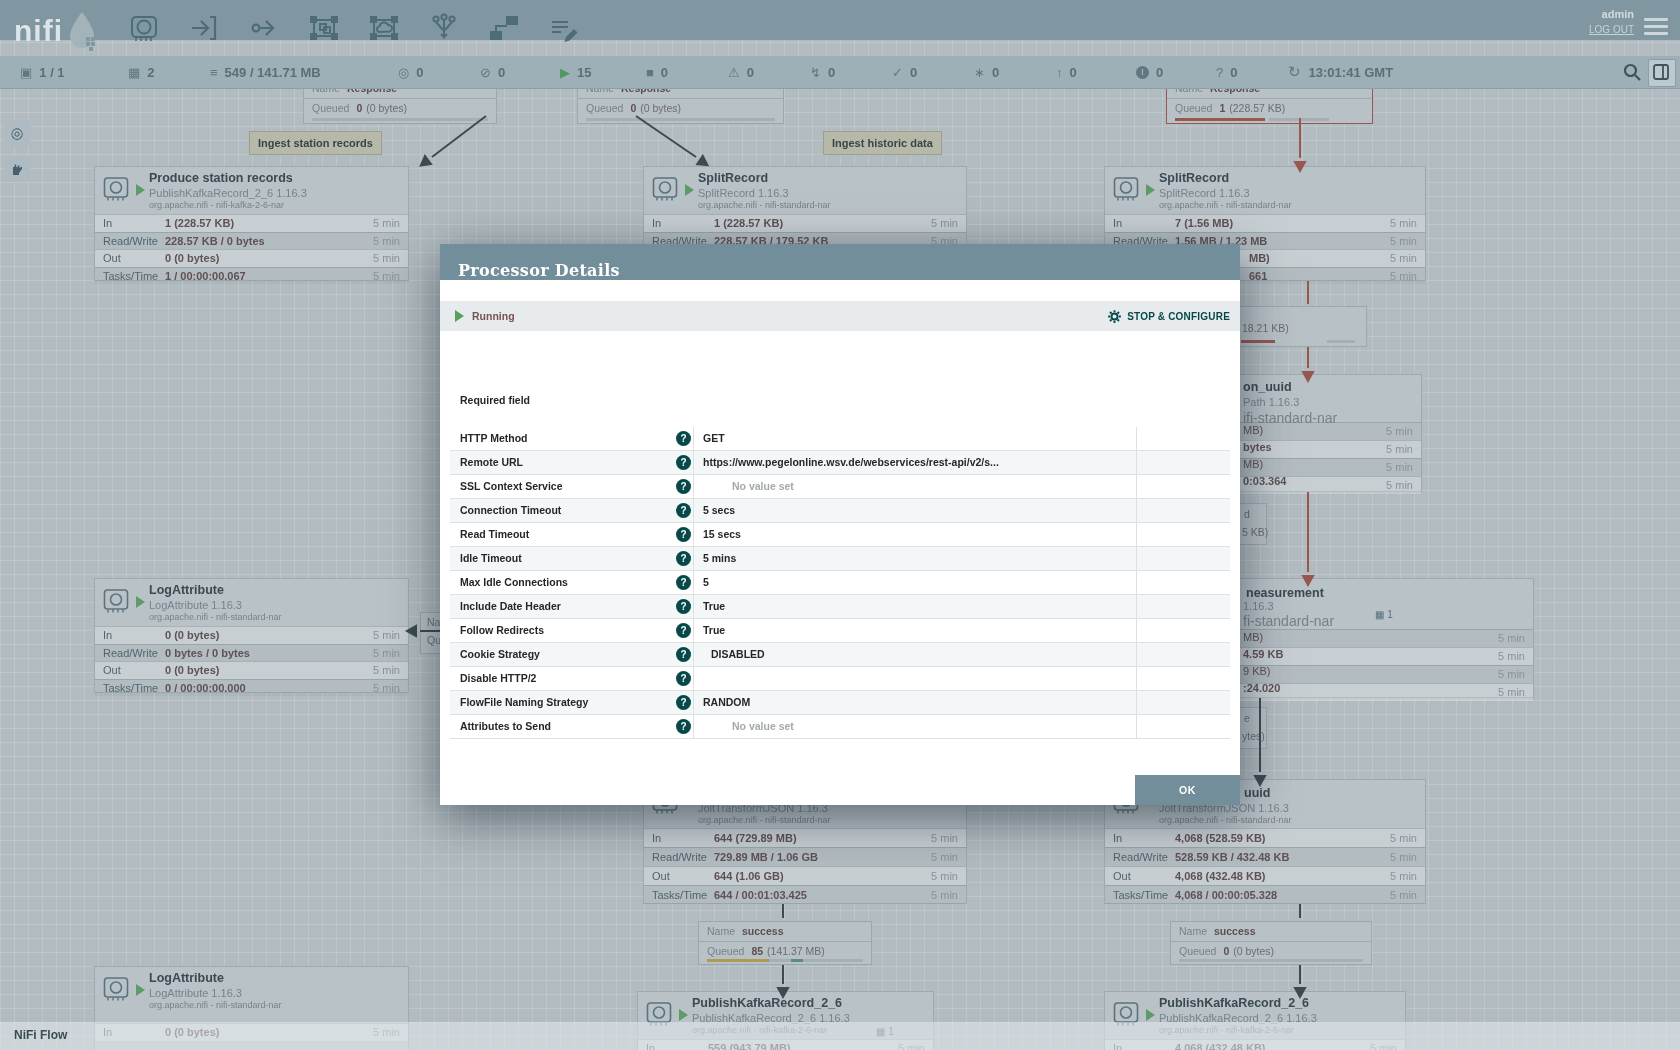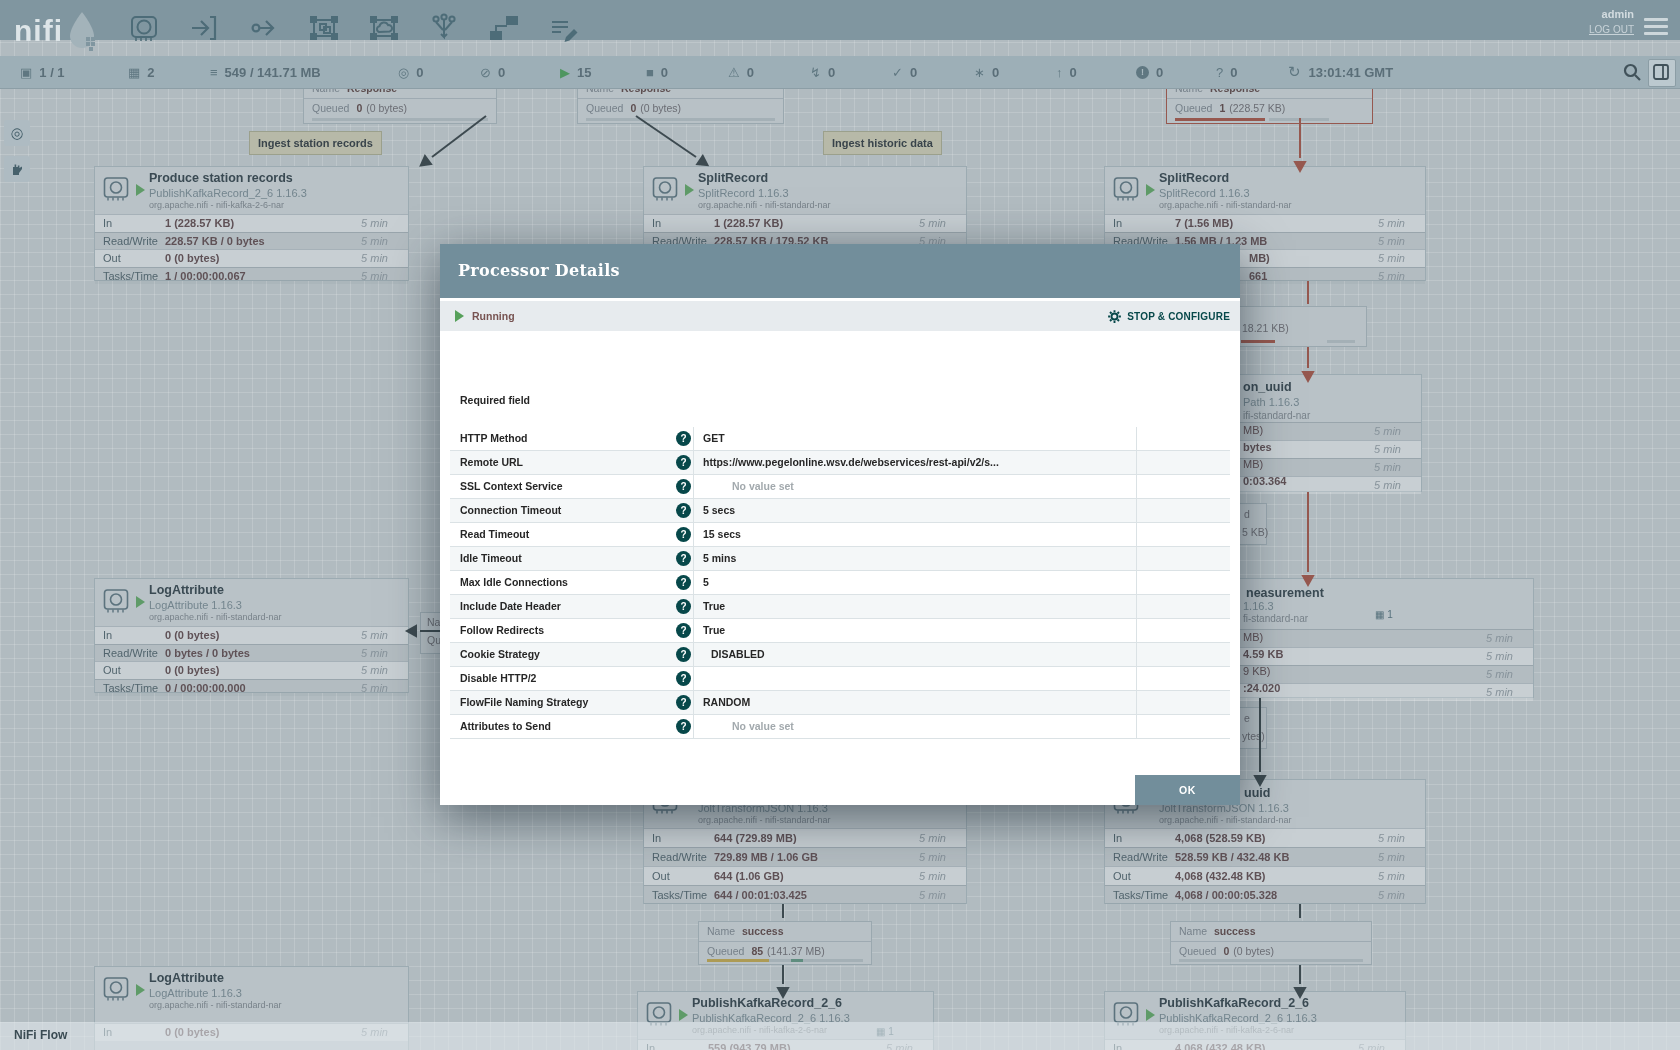--- a/index.html
+++ b/index.html
@@ -54,53 +54,53 @@
   .ptri{position:absolute;left:41px;top:17px;width:0;height:0;border-left:9px solid #5f9b68;
     border-top:6px solid transparent;border-bottom:6px solid transparent;}
   .pt1{position:absolute;left:54px;top:4px;font-size:12.5px;font-weight:bold;color:#3a4a53;white-space:nowrap;}
   .pt2{position:absolute;left:54px;top:20px;font-size:11px;color:#73858e;white-space:nowrap;}
   .pt3{position:absolute;left:54px;top:33px;font-size:9px;color:#78828a;white-space:nowrap;}
   .prow{position:relative;height:16.5px;line-height:16.5px;font-size:11px;border-top:1px solid rgba(110,130,140,.38);}
   .prow:nth-child(odd){background:rgba(255,255,255,.22);}
   .prow:nth-child(even){background:rgba(10,30,40,.03);}
   .prow .l{position:absolute;left:8px;color:#51646d;}
   .prow .v{position:absolute;left:70px;color:#5f5156;font-weight:bold;white-space:nowrap;}
-  .prow .m{position:absolute;right:20px;color:#87939b;font-style:italic;}
+  .prow .m{position:absolute;right:8px;color:#87939b;}
   .r18 .prow{height:18px;line-height:18px;}
   .pbadge{position:absolute;font-size:10px;color:#55707b;white-space:nowrap;}
 
   .clabel{position:absolute;background:#b8c1c6;border:1px solid #9aa8af;z-index:3;}
   .clabel.red{border-color:#96584f;}
   .cl{position:relative;height:19px;line-height:19px;padding:0 8px;font-size:10.5px;white-space:nowrap;}
   .cl + .cl{border-top:1px solid rgba(110,130,140,.35);}
   .cl .k{color:#76818a;margin-right:7px;}
   .cl .b{color:#5d4e50;font-weight:bold;}
   .cl .n{color:#6b6d74;margin-left:4px;}
   .cbar{position:absolute;bottom:2px;left:8px;height:3px;background:#a4b0b6;}
   .seg{position:absolute;bottom:2px;height:3px;}
 
   .tag{position:absolute;background:#b7b9a8;border:1px solid #9ba08c;font-size:11px;font-weight:bold;
     color:#39444b;line-height:22px;padding:0 8px;z-index:3;white-space:nowrap;}
 
   .frag{position:absolute;z-index:4;font-size:11px;color:#5f5156;white-space:nowrap;}
   .frag.bold{font-weight:bold;}
   .frag.t1{font-size:12.5px;font-weight:bold;color:#3a4a53;}
   .frag.t2{font-size:11px;color:#73858e;font-weight:normal;}
-  .frag.t3{font-size:10px;color:#78828a;font-weight:normal;}
+  .frag.t3{font-size:14px;color:#78828a;font-weight:normal;}
   .frag.cl2{font-size:10.5px;color:#6b6d74;font-weight:normal;}
 
   .arrows{position:absolute;left:0;top:0;z-index:6;pointer-events:none;}
 
   .footer{position:absolute;left:0;top:1022px;right:0;height:28px;background:rgba(228,235,238,.55);z-index:8;}
   .footer .bc{position:absolute;left:14px;top:6px;font-size:12px;font-weight:bold;color:#3a4b53;}
 
   
   .modal{position:absolute;left:440px;top:244px;width:800px;height:561px;background:#fff;z-index:50;
     box-shadow:0 12px 46px rgba(15,30,40,.55);}
-  .mhead{position:absolute;left:0;top:0;right:0;height:54px;background:#728e9b;}
+  .mhead{position:absolute;left:0;top:0;right:0;height:36px;background:#728e9b;}
   .mtitle{position:absolute;left:18px;top:0;line-height:54px;color:#fff;font-size:16px;font-weight:bold;
     font-family:"DejaVu Serif",serif;letter-spacing:.3px;}
   .mstatus{position:absolute;left:0;top:57px;right:0;height:30px;background:#e7ebee;}
   .rtri{position:absolute;left:15px;top:9px;width:0;height:0;border-left:9px solid #56a05a;
     border-top:6px solid transparent;border-bottom:6px solid transparent;}
   .rtext{position:absolute;left:32px;top:0;line-height:30px;font-size:10.5px;font-weight:bold;color:#775351;}
   .stopcfg{position:absolute;right:10px;top:0;height:30px;display:flex;align-items:center;gap:5px;
     color:#07484a;font-size:10px;font-weight:bold;cursor:pointer;letter-spacing:.2px;}
   .mtabs{position:absolute;left:14px;top:104px;display:flex;gap:3px;align-items:flex-start;}
   .mtab{height:30px;padding:0 13px;background:#eef2f3;border:1px solid #ccd8da;font-size:10px;

